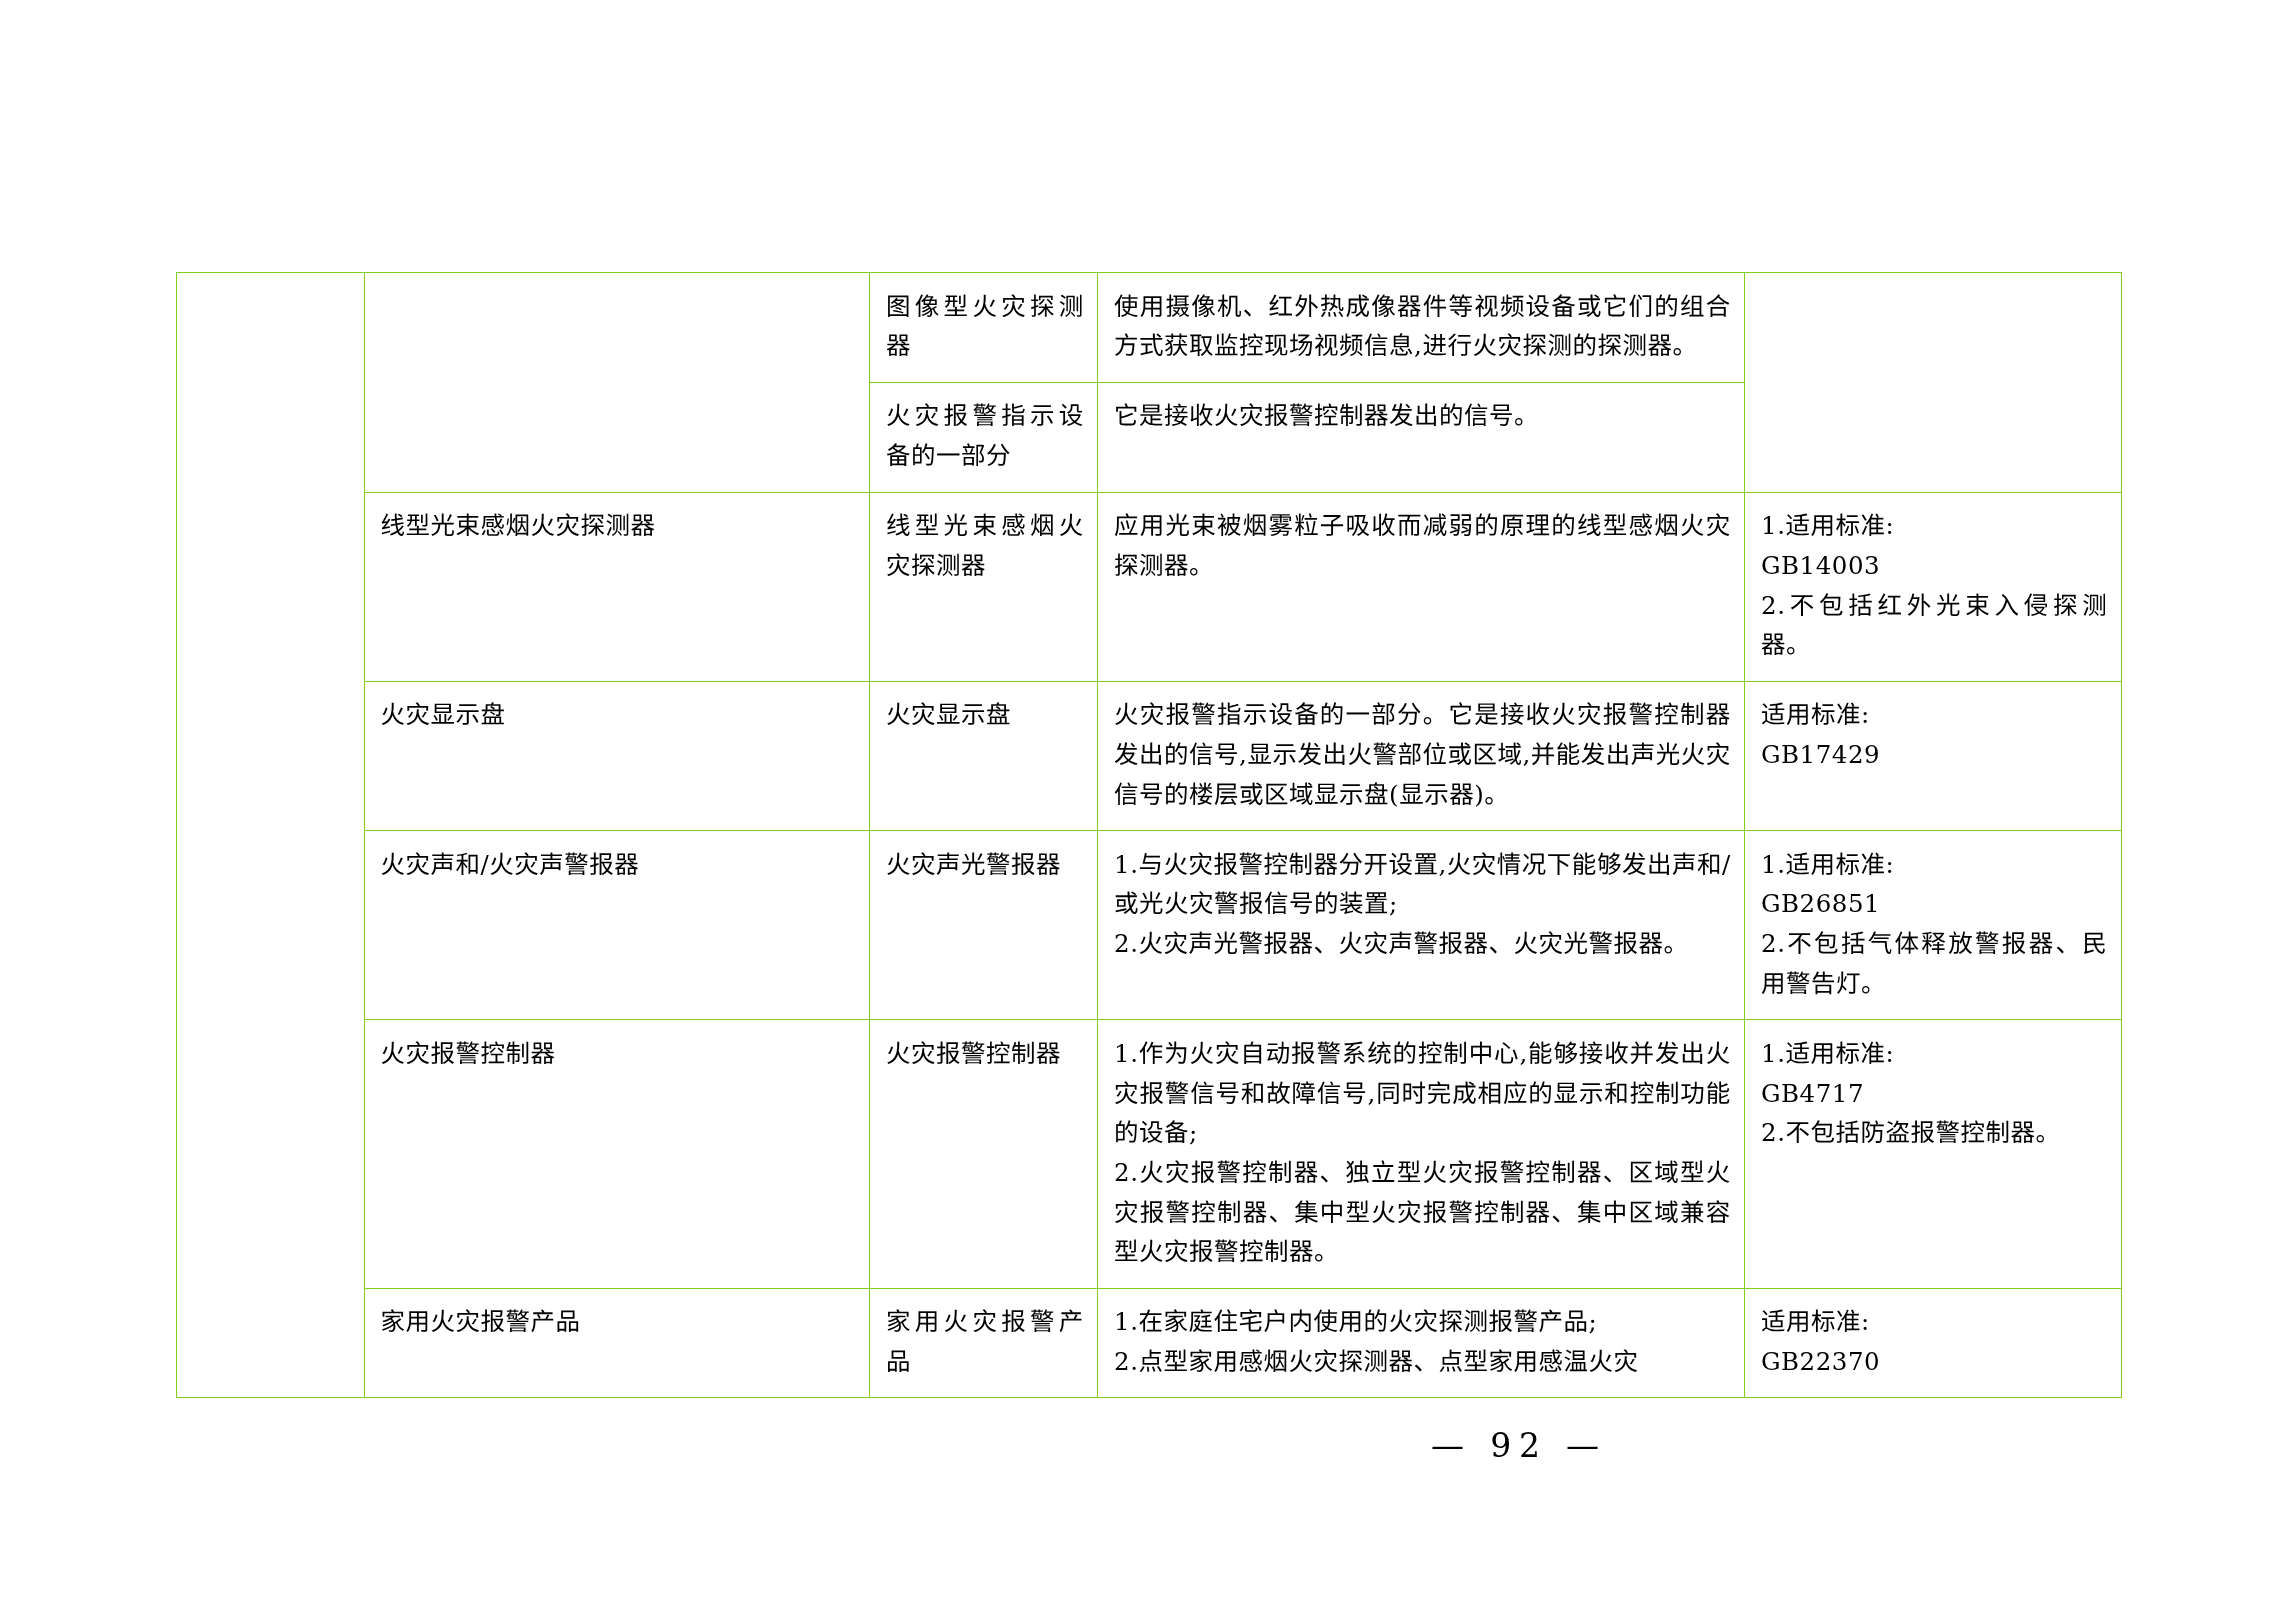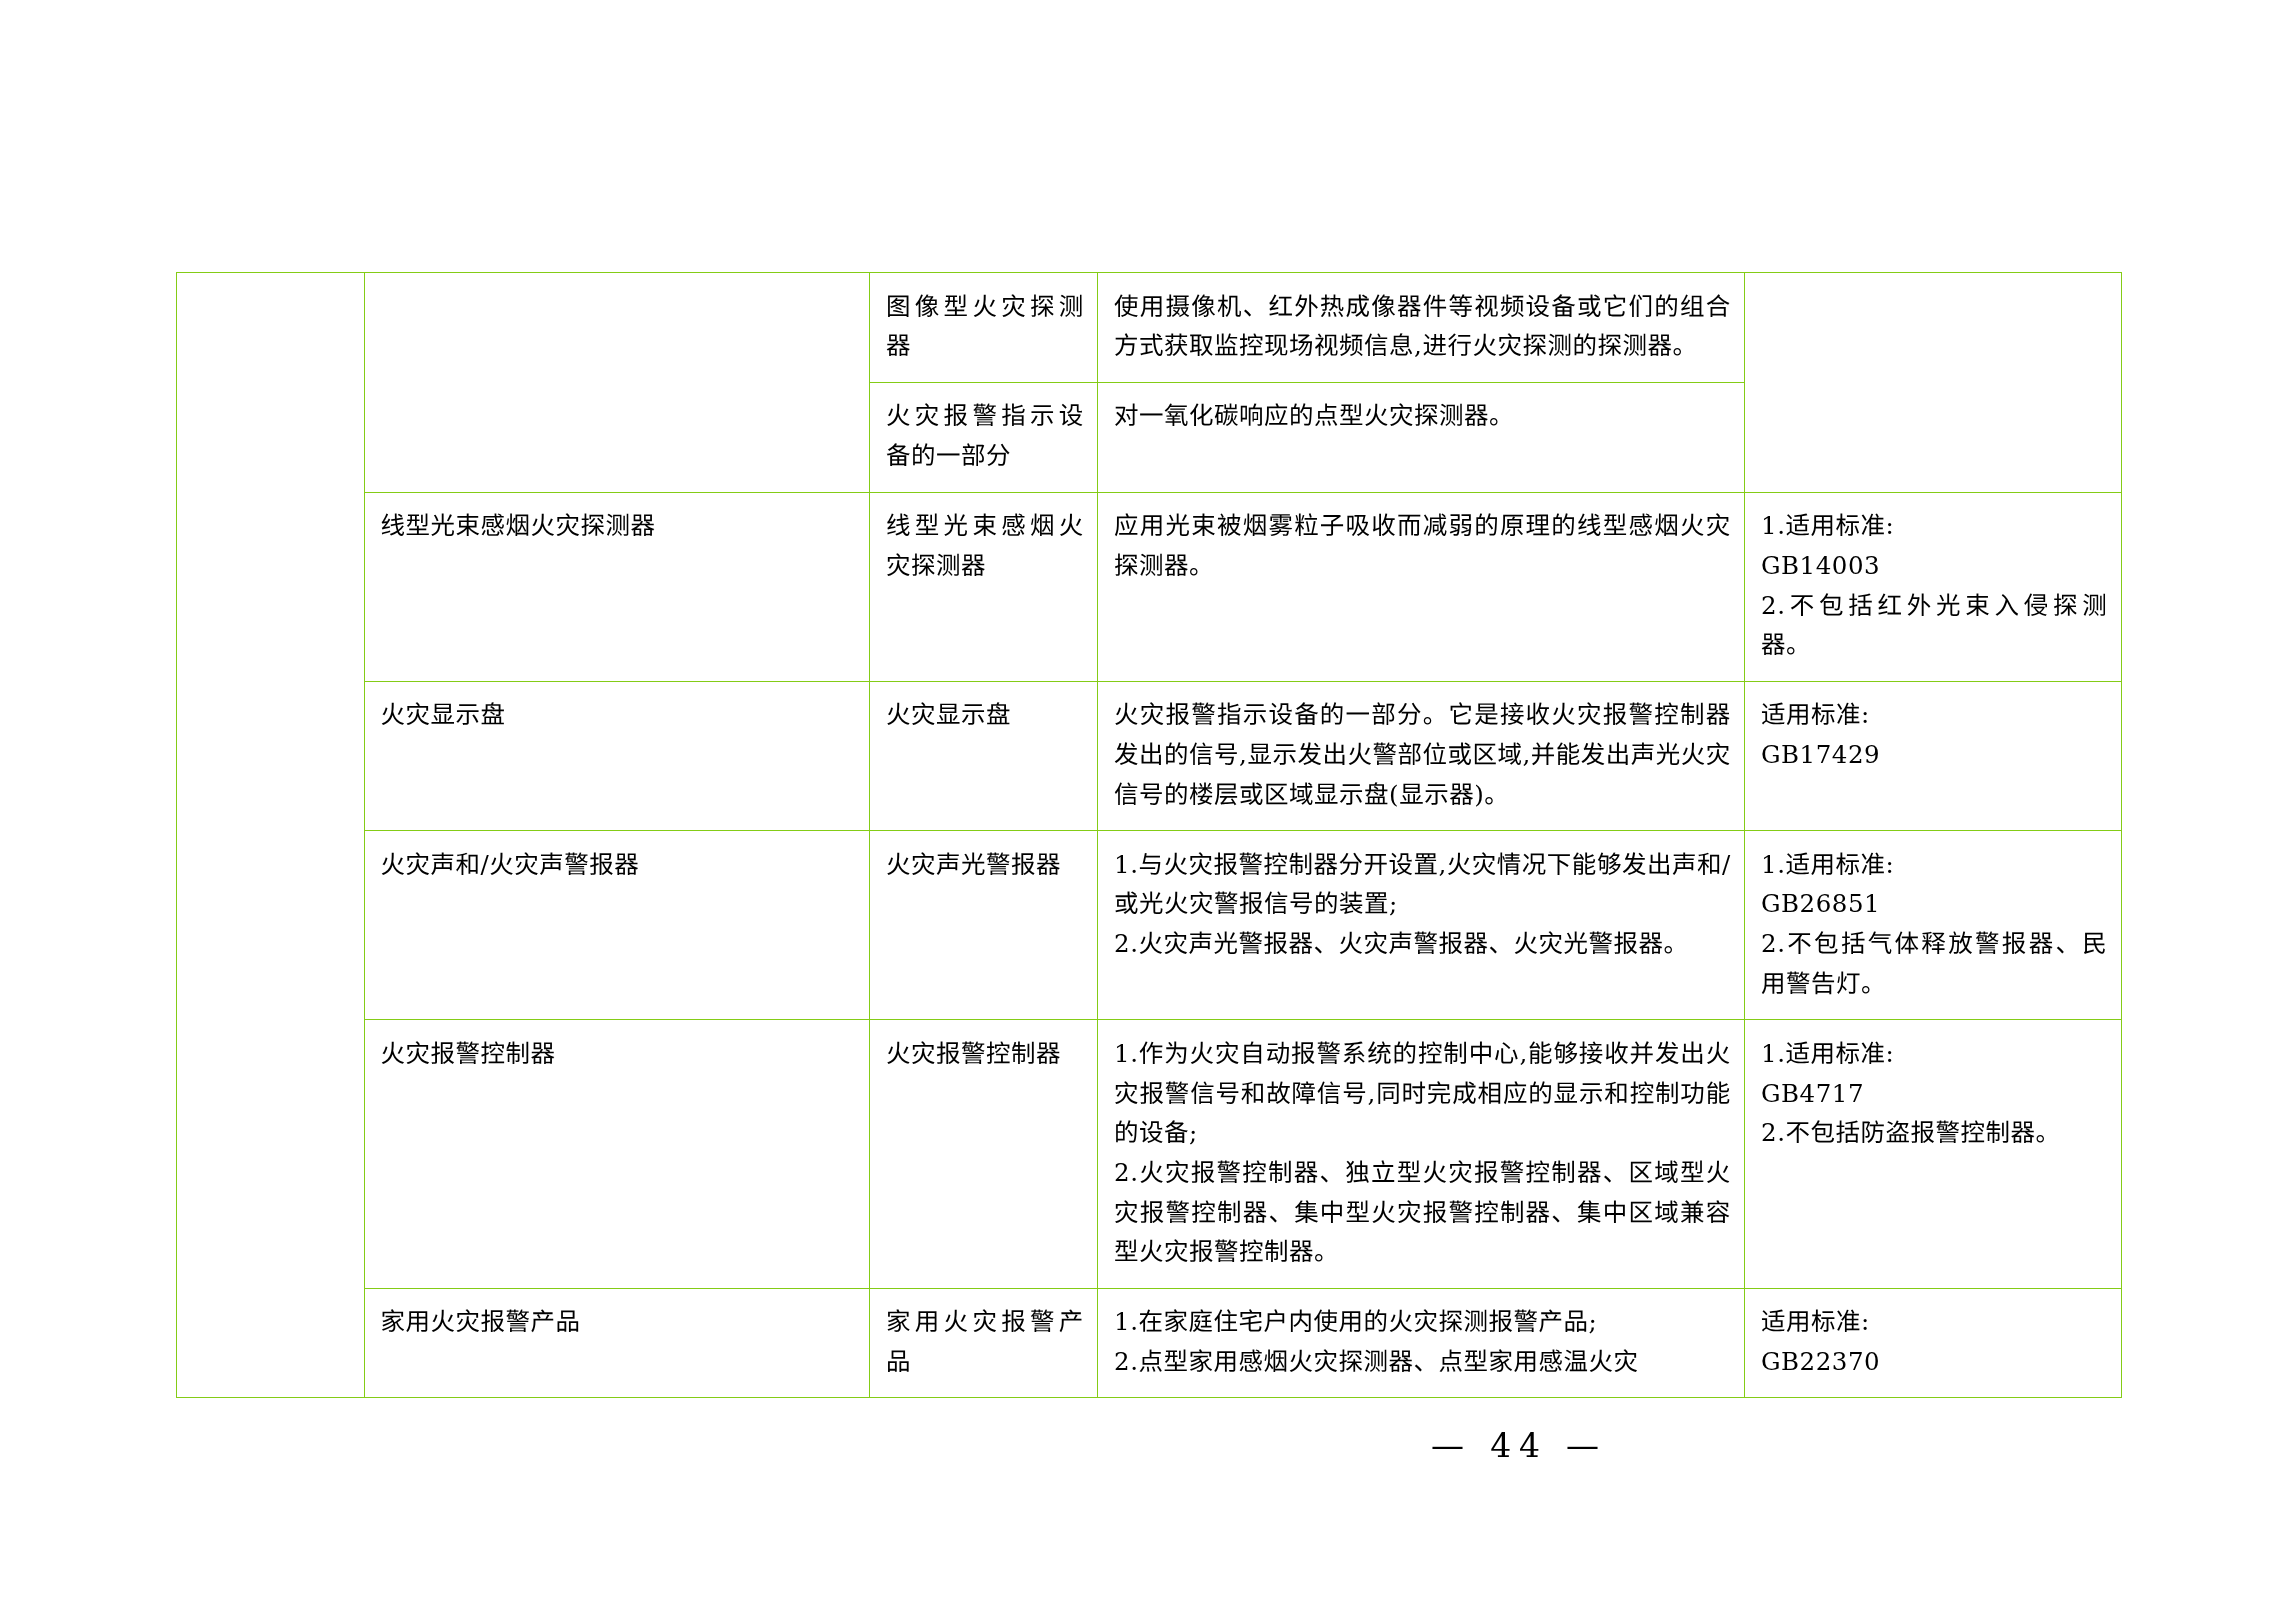--- a/index.html
+++ b/index.html
@@ -96,21 +96,21 @@
           <p>使用摄像机、红外热成像器件等视频设备或它们的组合方式获取监控现场视频信息,进行火灾探测的探测器。</p>
         </td>
         <td class="cell-empty" rowspan="2"></td>
       </tr>
 
       <tr>
         <td class="cell-text">
           <p>火灾报警指示设备的一部分</p>
         </td>
         <td class="cell-text">
-          <p>对一氧化碳响应的点型火灾探测器。</p>
+          <p>它是接收火灾报警控制器发出的信号。</p>
         </td>
       </tr>
 
       <tr>
         <td class="cell-text">
           <p>线型光束感烟火灾探测器</p>
         </td>
         <td class="cell-text">
           <p>线型光束感烟火灾探测器</p>
         </td>
@@ -179,17 +179,17 @@
         </td>
         <td class="cell-text multiline">
           <p>适用标准:<br>GB22370</p>
         </td>
       </tr>
 
     </tbody>
   </table>
 
   <div class="page-number">
-    <span class="pn-inner">— 44 —</span>
+    <span class="pn-inner">— 92 —</span>
   </div>
 
 </div>
 
 
 </body></html>

